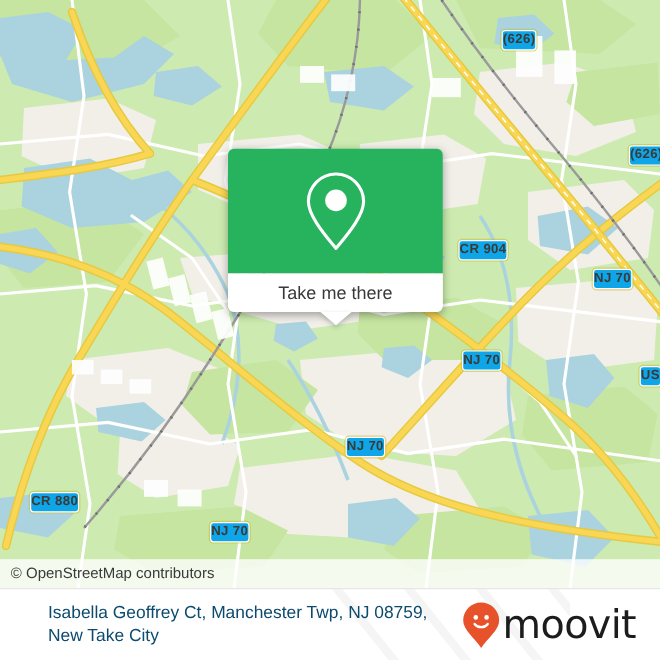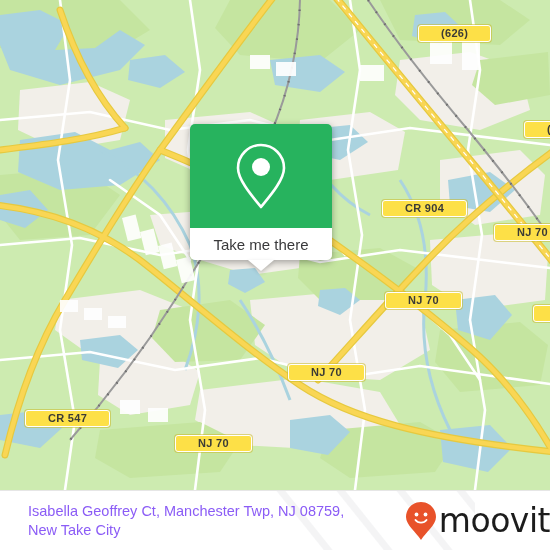--- a/index.html
+++ b/index.html
@@ -25,41 +25,41 @@
     width: 550px; height: 490px;
     overflow: hidden;
     background: #cdebb0;
   }
   #map-svg { position: absolute; left:0; top:0; }
 
   
   .shield {
     position: absolute;
     box-sizing: border-box;
-    background: #fde047;
+    background: #0ea5e9;
     border: 1.5px solid #ffffff;
     border-radius: 3px;
     color: #3b3b36;
     font-family: "Liberation Sans", sans-serif;
     font-size: 11px;
     font-weight: bold;
     line-height: 15px;
     height: 17px;
-    padding: 0 22px;
+    padding: 0 0;
     white-space: nowrap;
     box-shadow: 0 0 0 1px rgba(200,185,40,.55);
     letter-spacing: .3px;
   }
 
   
   #card {
     position: absolute;
     left: 190px;
     top: 124px;
-    width: 142px;
+    width: 179px;
     border-radius: 5px;
     box-shadow: 0 2px 7px rgba(0,0,0,0.35);
     overflow: visible;
   }
   #card-header {
     height: 104px;
     background: #27b35e;
     border-radius: 5px 5px 0 0;
     display: flex;
     align-items: center;
@@ -128,31 +128,32 @@
     position: absolute;
     left: 255px; top: -10px;
     width: 220px; height: 80px;
     opacity: .10;
     pointer-events: none;
   }
   #footer-address {
     position: relative;
     font-size: 14.5px;
     line-height: 19px;
-    color: #8b5cf6;
+    color: #0c4a6e;
     padding-left: 28px;
     max-width: 370px;
     font-family: "Liberation Sans", sans-serif;
     z-index: 2;
+    margin-left: 12px;
   }
   #brand {
     position: relative;
     display: flex;
     align-items: center;
-    padding-right: 0;
+    padding-right: 20px;
     z-index: 2;
   }
   #brand-wordmark {
     font-size: 33px;
     color: #1c1c1c;
     letter-spacing: -0.5px;
     font-family: "DejaVu Sans", sans-serif;
     font-weight: normal;
     margin-left: 2px;
     line-height: 34px;
@@ -290,37 +291,40 @@
     </svg>
 
     <div>
       <div class="shield" style="left:418px; top:25px;">(626)</div>
       <div class="shield" style="left:524px; top:121px;">(626)</div>
       <div class="shield" style="left:382px; top:200px;">CR 904</div>
       <div class="shield" style="left:494px; top:224px;">NJ 70</div>
       <div class="shield" style="left:385px; top:292px;">NJ 70</div>
       <div class="shield" style="left:533px; top:305px;">US</div>
       <div class="shield" style="left:288px; top:364px;">NJ 70</div>
-      <div class="shield" style="left:25px;  top:410px;">CR 547</div>
+      <div class="shield" style="left:25px;  top:410px;">CR 880</div>
       <div class="shield" style="left:175px; top:435px;">NJ 70</div>
     </div>
 
     <div id="card">
       <div id="card-header">
         <svg width="56" height="70" viewBox="0 0 56 70">
           <path d="M28 4 C15.3 4 5 14.3 5 27 C5 39 19 55 28 66 C37 55 51 39 51 27 C51 14.3 40.7 4 28 4 Z" fill="none" stroke="#ffffff" stroke-width="2.6" stroke-linejoin="round"></path>
           <circle cx="28" cy="26" r="9" fill="#ffffff"></circle>
         </svg>
       </div>
       <div id="card-action">
         <span id="card-action-label">Take me there</span>
         <div id="card-tail"></div>
       </div>
     </div>
 
+    <div id="attribution">
+      <span id="attribution-text">© OpenStreetMap contributors</span>
+    </div>
   </div>
 
   <div id="footer">
     <svg id="footer-watermark" viewBox="0 0 220 80">
       <g stroke="#9aa0a6" stroke-width="7" fill="none">
         <path d="M10,-10 L90,90"></path>
         <path d="M70,-10 L150,90"></path>
         <path d="M130,-10 L210,90"></path>
         <path d="M190,-10 L270,90"></path>
       </g>

